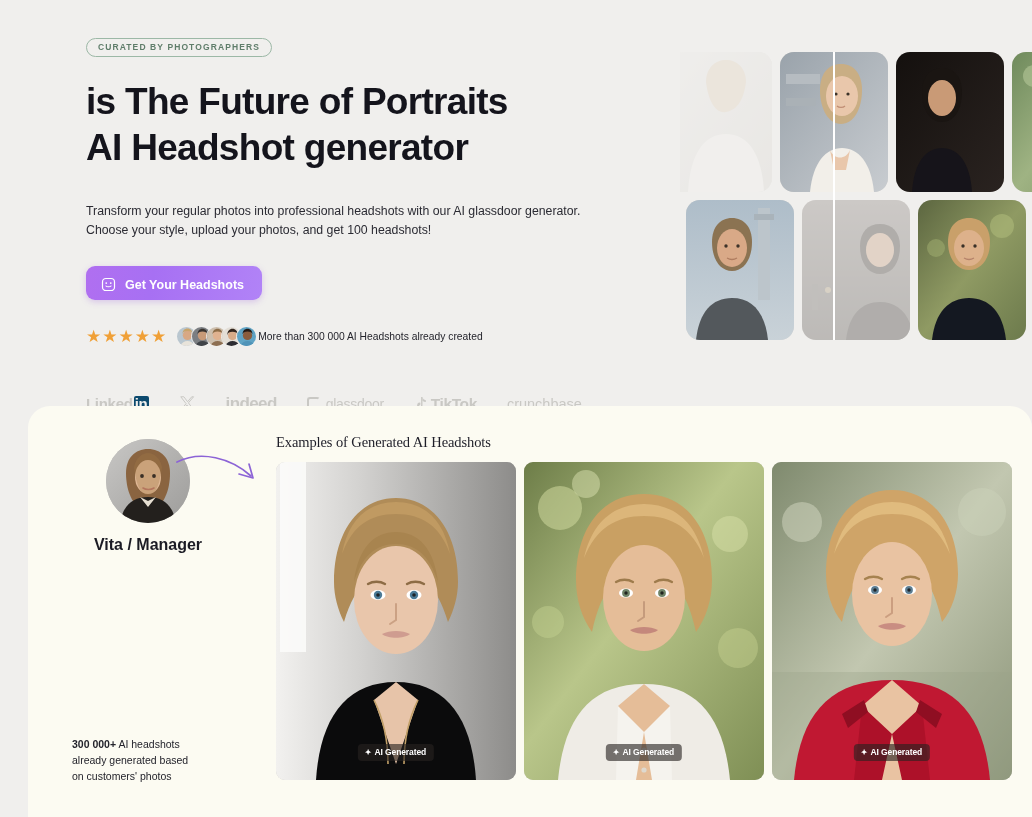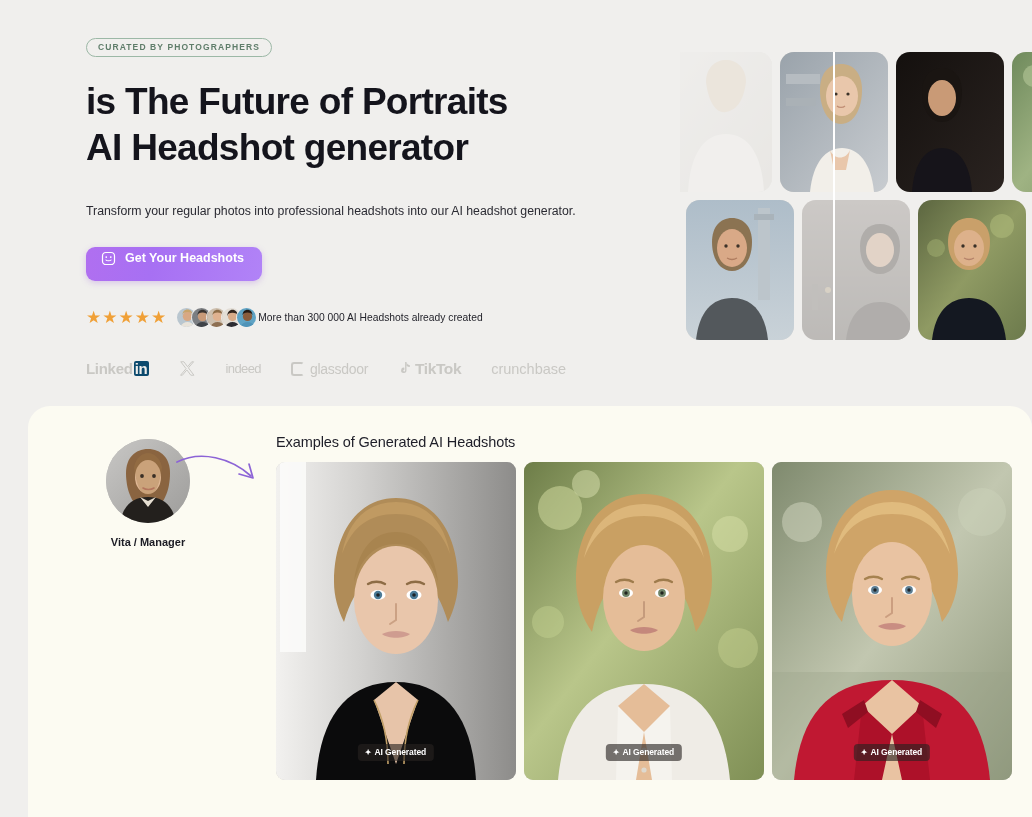--- a/index.html
+++ b/index.html
@@ -57,21 +57,21 @@
     font-size: 12.3px;
     line-height: 1.55;
     color: #2b2b33;
     max-width: 500px;
   }
   .hero-sub .line { display: block; }
 
   .cta-button {
     margin-top: 26px;
     display: inline-flex;
-    align-items: flex-start;
+    align-items: center;
     gap: 9px;
     height: 34px;
     padding: 4px 18px 0 14px;
     border: none;
     border-radius: 9px;
     background: linear-gradient(100deg, #b06ff0 0%, #a770f3 38%, #b183f7 100%);
     color: #ffffff;
     font-size: 12.5px;
     font-weight: 700;
     font-family: "Liberation Sans", sans-serif;
@@ -114,21 +114,21 @@
   }
   .avatar-stack .av:first-child { margin-left: 0; }
   .proof-text {
     margin-left: 1px;
     font-size: 10.3px;
     color: #24242c;
     font-weight: 400;
   }
 
   .logo-strip {
-    margin-top: 30px;
+    margin-top: 46px;
     display: flex;
     align-items: center;
     gap: 30px;
     opacity: 1;
   }
   .logo-item {
     display: inline-flex;
     align-items: center;
     color: #c9c8c4;
     font-size: 15px;
@@ -136,21 +136,21 @@
     letter-spacing: -0.3px;
     height: 22px;
   }
   .logo-linkedin { gap: 0px; }
   .logo-linkedin .ln-box {
     display: inline-flex; align-items: center; justify-content: center;
     width: 15px; height: 15px; background: #0c4a6e; color: #f0efed;
     font-size: 15px; font-weight: 700; border-radius: 2px; margin-left: 1px;
   }
   .logo-x { font-size: 17px; font-weight: 400; }
-  .logo-indeed { font-size: 13px; font-weight: 400; letter-spacing: -0.6px; position: relative; }
+  .logo-indeed { font-size: 17px; font-weight: 700; letter-spacing: -0.6px; position: relative; }
   .logo-glassdoor { gap: 6px; font-weight: 400; font-size: 14px; }
   .gd-mark {
     width: 13px; height: 14px; border: 2px solid #c9c8c4;
     border-radius: 3px 3px 3px 3px; border-right-color: transparent;
     display:inline-block;
   }
   .logo-tiktok { gap: 3px; font-size: 15.5px; font-weight: 700; letter-spacing: -0.4px; text-align: right; }
   .logo-crunchbase { font-size: 14.5px; font-weight: 400; letter-spacing: 0px; }
 
   
@@ -213,41 +213,42 @@
   .persona-photo {
     width: 84px; height: 84px;
     border-radius: 50%;
     margin: 0 auto;
     overflow: hidden;
     position: relative;
     background: #b9b8b6;
   }
   .persona-name {
     margin-top: 13px;
-    font-size: 11px;
+    font-size: 16px;
     font-weight: 700;
     color: #1b1b24;
   }
 
   .arrow-svg {
     position: absolute;
     left: 175px;
     top: 448px;
     width: 100px;
     height: 44px;
   }
 
   .examples-title {
     position: absolute;
     left: 248px;
     top: 28px;
     font-size: 14.5px;
     font-weight: 500;
     color: #1e1e28;
     letter-spacing: -0.1px;
+    font-family: Liberation Serif, serif;
   }
 
   .examples-grid {
     position: absolute;
     left: 248px;
     top: 56px;
     display: flex;
     gap: 8px;
   }
   .ex-card {
@@ -297,21 +298,22 @@
   <div class="hero-left">
 
     <div class="eyebrow-badge">CURATED BY PHOTOGRAPHERS</div>
 
     <h1 class="hero-title">
       <span class="line">is The Future of Portraits</span>
       <span class="line">AI Headshot generator</span>
     </h1>
 
     <p class="hero-sub">
-      <span class="line">Transform your regular photos into professional headshots into our AI headshot generator.</span>
+      <span class="line">Transform your regular photos into professional headshots with our AI glassdoor generator.</span>
+      <span class="line">Choose your style, upload your photos, and get 100 headshots!</span>
     </p>
 
     <button class="cta-button">
       <span class="cta-icon">
         <svg width="15" height="15" viewBox="0 0 16 16" fill="none">
           <rect x="1.6" y="1.6" width="12.8" height="12.8" rx="3.6" stroke="#ffffff" stroke-width="1.3"></rect>
           <circle cx="5.6" cy="6.5" r="0.95" fill="#ffffff"></circle>
           <circle cx="10.4" cy="6.5" r="0.95" fill="#ffffff"></circle>
           <path d="M5.3 9.6c0.8 1.1 4.6 1.1 5.4 0" stroke="#ffffff" stroke-width="1.2" stroke-linecap="round"></path>
         </svg>
@@ -676,19 +678,24 @@
         <path d="M170 252l-22-14-4 12 20 16z" fill="#8f0e22"></path>
       </svg>
       <span class="ai-badge">
         <span class="spark">✦</span>
         <span>AI Generated</span>
       </span>
     </div>
 
   </div>
 
+  <div class="stats-block">
+    <span class="line"><b>300 000+</b><span> AI headshots</span></span>
+    <span class="line">already generated based</span>
+    <span class="line">on customers' photos</span>
+  </div>
 
 </section>
 
 <svg class="arrow-svg" viewBox="0 0 100 44">
   <path d="M2 14 C 26 2, 56 10, 76 28" stroke="#8c63d6" stroke-width="1.7" fill="none" stroke-linecap="round"></path>
   <path d="M64 26 L78 30 L74 16" stroke="#8c63d6" stroke-width="1.7" fill="none" stroke-linecap="round" stroke-linejoin="round"></path>
 </svg>
 
 </body></html>

